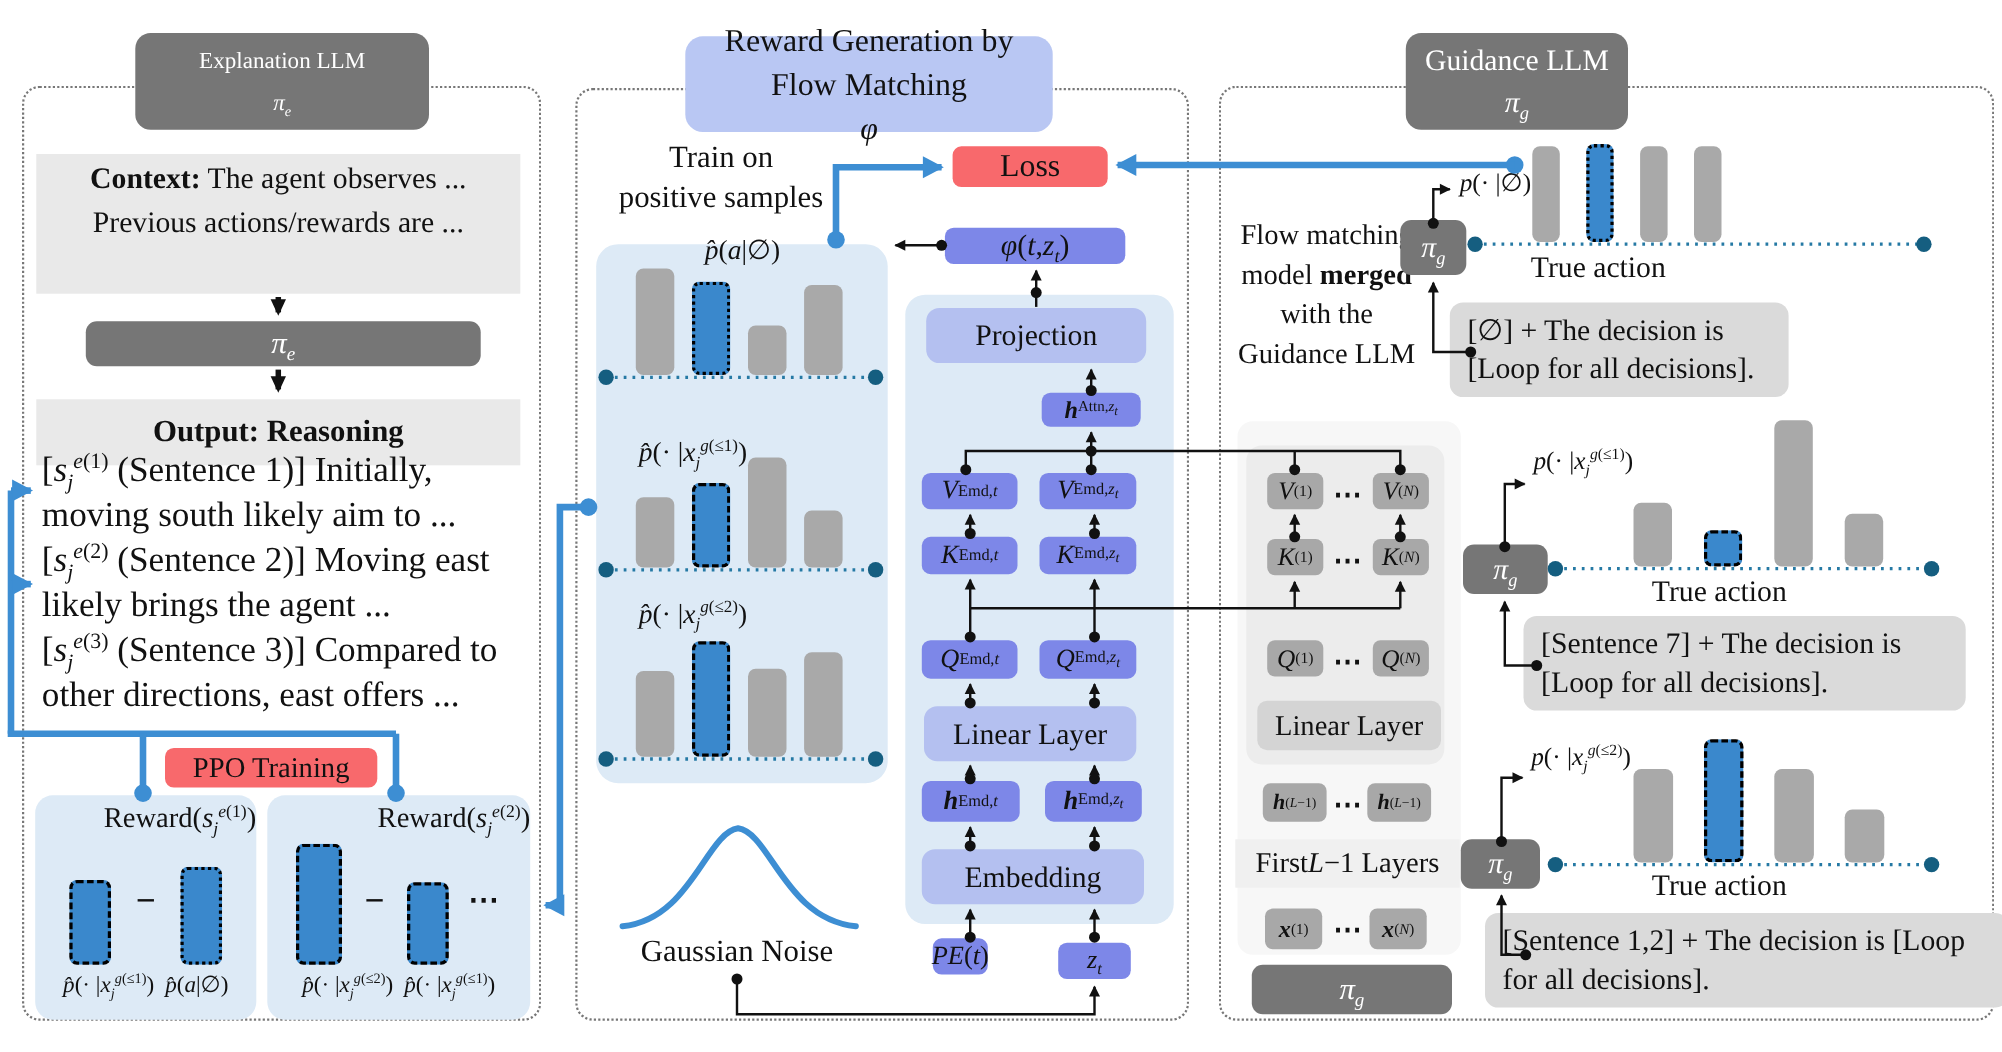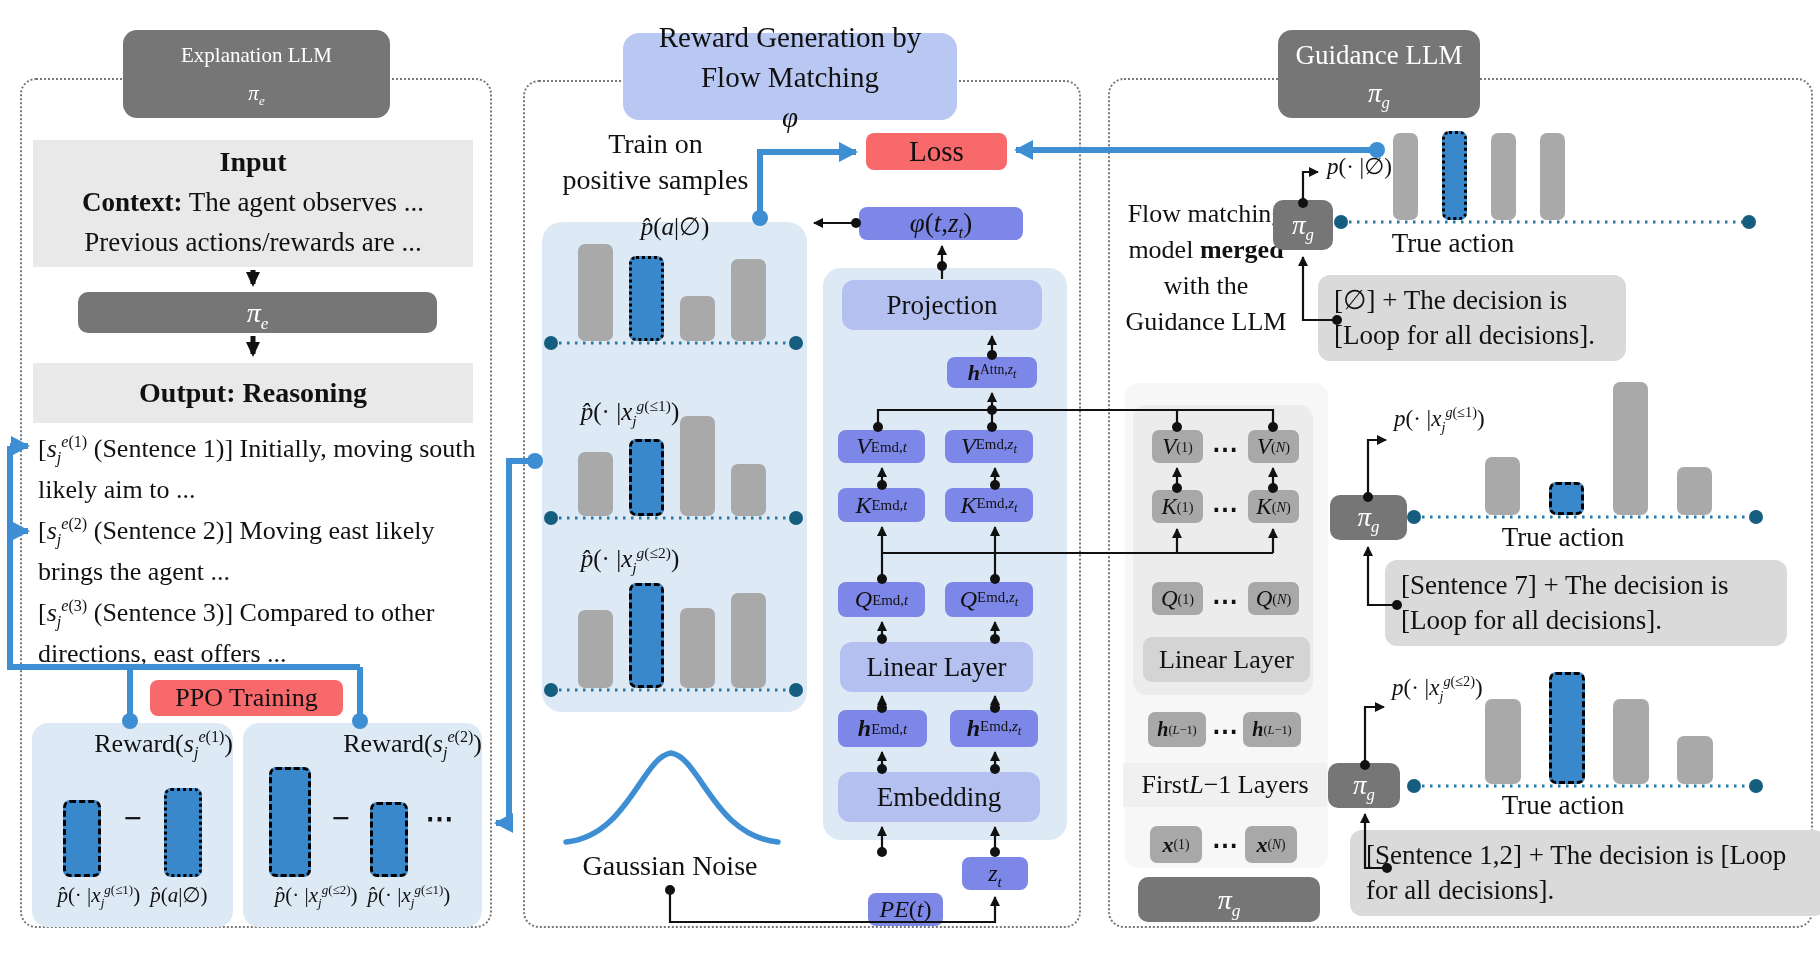--- a/index.html
+++ b/index.html
@@ -54,32 +54,31 @@
 
   <div class="panel" style="left:20px;top:78px;width:472px;height:850px;"></div>
   <div class="panel" style="left:523px;top:80px;width:558px;height:848px;"></div>
   <div class="panel" style="left:1108px;top:78px;width:705px;height:850px;"></div>
 
   <div class="hdr hdr-dark" style="left:123px;top:30px;width:267px;height:88px;">Explanation LLM<br><i>π<sub>e</sub></i></div>
   <div class="hdr hdr-blue" style="left:623px;top:33px;width:334px;height:87px;">Reward Generation by<br>Flow Matching <i>φ</i></div>
   <div class="hdr hdr-dark" style="left:1278px;top:30px;width:202px;height:88px;font-size:27px;white-space:nowrap;">Guidance LLM <i>π<sub>g</sub></i></div>
 
   <div class="abs graybox" style="left:33px;top:140px;width:440px;height:127px;font-size:27px;line-height:40px;padding-top:2px;">
-    <div style="font-weight:bold;font-size:28px;">Input</div>
     <div><b>Context:</b> The agent observes ...</div>
     <div>Previous actions/rewards are ...</div>
   </div>
 
   <div class="abs" style="left:78px;top:292px;width:359px;height:41px;background:var(--dark_gray);border-radius:10px;color:#fff;display:flex;align-items:center;justify-content:center;font-size:28px;">
       <i>π<sub>e</sub></i>
     </div>
 
   <div class="abs graybox" style="left:33px;top:363px;width:440px;height:60px;font-weight:bold;font-size:28px;display:flex;align-items:center;justify-content:center;">Output: Reasoning</div>
 
-  <div class="abs" style="left:38px;top:428px;width:452px;font-size:26px;line-height:41px;">
+  <div class="abs" style="left:38px;top:406px;width:452px;font-size:32px;line-height:41px;">
     <div>[<i>s</i><sub><i>j</i></sub><sup><i>e</i>(1)</sup> (Sentence 1)] Initially, moving south likely aim to ...</div>
     <div>[<i>s</i><sub><i>j</i></sub><sup><i>e</i>(2)</sup> (Sentence 2)] Moving east likely brings the agent ...</div>
     <div>[<i>s</i><sub><i>j</i></sub><sup><i>e</i>(3)</sup> (Sentence 3)] Compared to other directions, east offers ...</div>
   </div>
 
   <div class="redbox" style="left:150px;top:680px;width:193px;height:36px;font-size:26px;">PPO Training</div>
 
   <div class="rew" style="left:32px;top:723px;width:201px;height:204px;">
     <div class="rew-title">Reward(<i>s</i><sub><i>j</i></sub><sup><i>e</i>(1)</sup>)</div>
     <div class="rew-bars" style="gap: 20px;">
@@ -172,21 +171,21 @@
   <div class="plight" style="left:840px;top:642px;width:193px;height:50px;">Linear Layer</div>
   <div class="pbox" style="left:838px;top:710px;width:89px;height:37px;">
       <b><i>h</i></b>
       <sub>Emd,<i>t</i></sub>
     </div>
   <div class="pbox" style="left:950px;top:710px;width:88px;height:37px;">
       <b><i>h</i></b>
       <sub>Emd,<i>z<sub>t</sub></i></sub>
     </div>
   <div class="plight" style="left:838px;top:772px;width:202px;height:50px;">Embedding</div>
-  <div class="pbox" style="left:848px;top:893px;width:75px;height:33px;margin-left:20px;"><i>PE</i>(<i>t</i>)</div>
+  <div class="pbox" style="left:848px;top:853px;width:50px;height:33px;"><i>PE</i>(<i>t</i>)</div>
   <div class="pbox" style="left:962px;top:857px;width:66px;height:33px;">
       <i>z<sub>t</sub></i>
     </div>
 
   <div class="note" style="left:560px;top:850px;width:220px;font-size:28px;">Gaussian Noise</div>
 
   <div class="note" style="left:1118px;top:196px;width:176px;font-size:26px;line-height:36px;">Flow matching<br>model <b>merged</b><br>with the<br>Guidance LLM</div>
 
   <div class="abs" style="left:1125px;top:383px;width:203px;height:485px;background:var(--stack_outer);border-radius:14px;"></div>
   <div class="abs" style="left:1133px;top:405px;width:180px;height:290px;background:var(--stack_inner);border-radius:14px;"></div>

